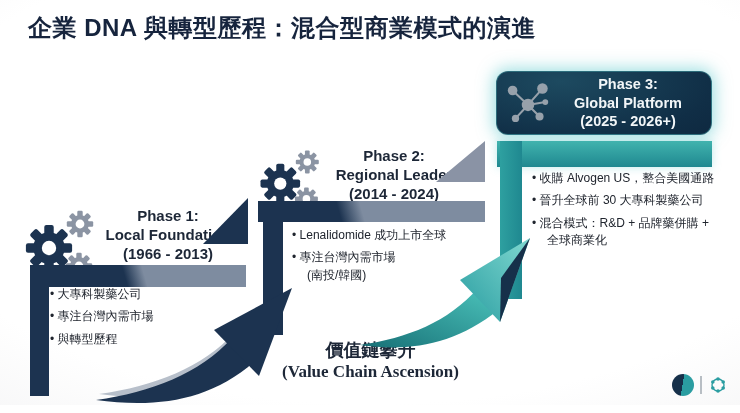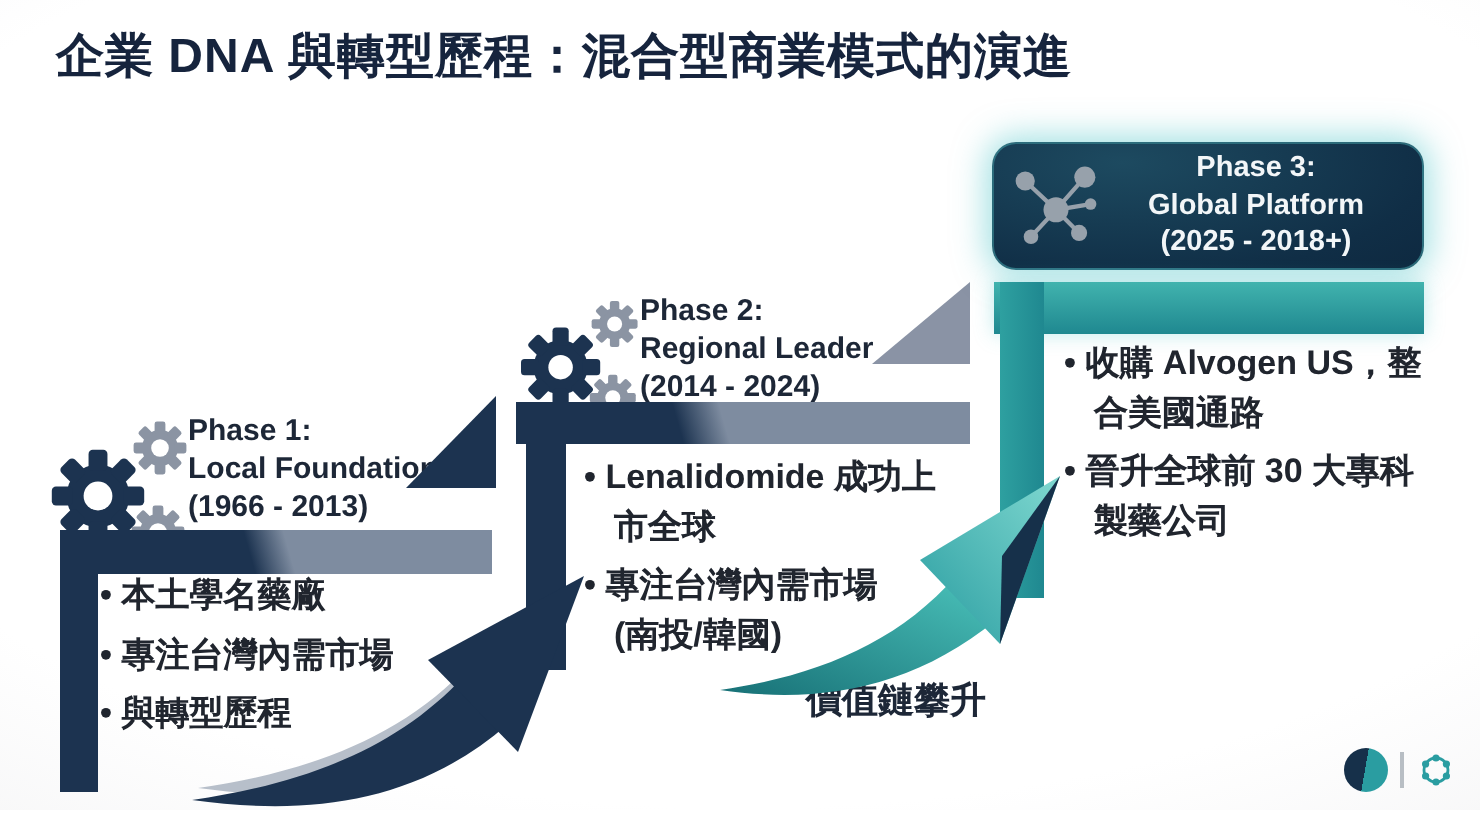--- a/index.html
+++ b/index.html
@@ -6,21 +6,21 @@
   .slide{
     position:relative;width:740px;height:405px;overflow:hidden;
     font-family:"Liberation Sans","DejaVu Sans",sans-serif;
     background:radial-gradient(115% 105% at 50% 42%, #ffffff 55%, #f4f4f5 80%, #e4e5e7 100%);
   }
   .abs{position:absolute;}
   .slide-title{
     left:28px;top:12px;font-size:24px;font-weight:800;color:#16243d;letter-spacing:.5px;white-space:nowrap;
   }
   
-  .ph-title{font-size:15px;font-weight:800;color:#1d2737;text-align:left;line-height:1.28;}
+  .ph-title{font-size:15px;font-weight:800;color:#1d2737;text-align:center;line-height:1.28;}
   .ph1-text{left:94px;top:206px;width:148px;}
   .ph2-text{left:320px;top:146px;width:148px;}
   .gears1{left:22px;top:202px;width:80px;height:84px;}
   .gears2{left:256px;top:142px;width:72px;height:76px;}
   
   .bar{position:absolute;}
   .bar1-top{left:30px;top:265px;width:216px;height:22px;
     background:linear-gradient(74deg,#1c3350 0%,#1c3350 44%,#7e8ca0 53%,#7e8ca0 100%);}
   .bar1-left{left:30px;top:265px;width:19px;height:131px;background:#1c3350;}
   .ramp1{left:203px;top:198px;width:45px;height:46px;background:#1c3350;
@@ -38,28 +38,28 @@
   
   .p3-box{left:496px;top:71px;width:216px;height:64px;border-radius:12px;
     background:radial-gradient(130% 170% at 30% 15%, #1d4a60 0%, #102e46 55%, #0b2238 100%);
     border:1px solid rgba(77,184,188,.45);
     box-shadow:0 0 16px 3px rgba(72,195,199,.5);
     display:flex;align-items:center;padding:0 8px 0 6px;box-sizing:border-box;}
   .p3-icon{width:50px;height:50px;flex:0 0 auto;}
   .p3-title{flex:1;text-align:center;font-size:14.5px;font-weight:800;color:#f2f6f8;line-height:1.28;}
   
   .bullets{position:absolute;margin:0;padding:0;list-style:none;
-    font-size:17px;font-weight:700;color:#20252e;line-height:1.45;}
+    font-size:12px;font-weight:400;color:#20252e;line-height:1.45;}
   .bullets li{padding-left:15px;text-indent:-15px;margin-bottom:5px;white-space:pre-line;}
   .bullets li::before{content:"• ";}
   .bullets1{left:50px;top:286px;width:198px;}
   .bullets2{left:292px;top:227px;width:184px;}
   .bullets3{left:532px;top:170px;width:192px;}
   
-  .vc-label{left:248px;top:338px;width:245px;text-align:right;color:#1d2737;font-weight:800;font-family:Liberation Serif, serif;}
+  .vc-label{left:248px;top:338px;width:245px;text-align:center;color:#1d2737;font-weight:800;font-family:Liberation Serif, serif;}
   .vc-zh{font-size:18px;}
   .vc-en{font-size:17px;}
   
   .arrow1{left:96px;top:278px;width:205px;height:133px;}
   .arrow2{left:360px;top:230px;width:172px;height:125px;}
   
   .logo{left:672px;top:374px;display:flex;align-items:center;gap:6px;}
   .logo-circle{width:22px;height:22px;border-radius:50%;
     background:linear-gradient(100deg,#16304a 48%,#2a9da1 48%);}
   .logo-div{width:2px;height:18px;background:#b8bec4;}
@@ -99,21 +99,21 @@
   </svg>
   <div class="abs ph-title ph1-text">
     <div>Phase 1:</div>
     <div>Local Foundation</div>
     <div>(1966 - 2013)</div>
   </div>
   <div class="bar bar1-top"></div>
   <div class="bar bar1-left"></div>
   <div class="bar ramp1"></div>
   <ul class="bullets bullets1">
-    <li>本土學名藥廠</li>
+    <li>大專科製藥公司</li>
     <li>專注台灣內需市場</li>
     <li>與轉型歷程</li>
   </ul>
 
   <svg class="abs gears2" viewBox="0 0 80 84">
     <use href="#gear" transform="translate(27,46) scale(1.0)" fill="#1c3350"></use>
     <circle cx="27" cy="46" r="6.8" fill="#fff"></circle>
     <use href="#gear" transform="translate(57,22) scale(0.58)" fill="#8b94a3"></use>
     <circle cx="57" cy="22" r="4.2" fill="#fff"></circle>
     <use href="#gear" transform="translate(56,63) scale(0.58)" fill="#8b94a3"></use>
@@ -128,47 +128,49 @@
   <div class="bar bar2-left"></div>
   <div class="bar ramp2"></div>
   <ul class="bullets bullets2">
     <li>Lenalidomide 成功上市全球</li>
     <li>專注台灣內需市場
 (南投/韓國)</li>
   </ul>
 
   <div class="abs vc-label">
     <div class="vc-zh">價值鏈攀升</div>
+    <div class="vc-en">(Value Chain Ascension)</div>
   </div>
 
   <div class="abs p3-box">
     <svg class="p3-icon" viewBox="0 0 52 52">
       <g stroke="#97a1ab" stroke-width="2.2" fill="none">
         <path d="M26 28 L10 13 M26 28 L41 11 M26 28 L13 42 M26 28 L38 40 M26 28 L44 25"></path>
       </g>
       <g fill="#97a1ab">
         <circle cx="26" cy="28" r="6.5"></circle>
           <circle cx="10" cy="13" r="5"></circle>
         <circle cx="41" cy="11" r="5.5"></circle>
           <circle cx="13" cy="42" r="3.8"></circle>
         <circle cx="38" cy="40" r="4.2"></circle>
           <circle cx="44" cy="25" r="3"></circle>
       </g>
     </svg>
     <div class="p3-title">
       <div>Phase 3:</div>
       <div>Global Platform</div>
-      <div>(2025 - 2018+)</div>
+      <div>(2025 - 2026+)</div>
     </div>
   </div>
   <div class="bar bar3-top"></div>
   <div class="bar bar3-left"></div>
   <ul class="bullets bullets3">
     <li>收購 Alvogen US，整合美國通路</li>
     <li>晉升全球前 30 大專科製藥公司</li>
+    <li>混合模式：R&amp;D + 品牌藥併購 + 全球商業化</li>
   </ul>
 
   <svg class="abs arrow1" viewBox="0 0 205 133">
     <path d="M0,122 C56,114 103,96 136,60 L158,84 C112,124 58,130 0,122 Z" fill="#b7bfca" transform="translate(3,-6)"></path>
     <path d="M0,122 C56,114 103,96 136,60 L158,84 C112,124 58,130 0,122 Z" fill="#1c3350"></path>
     <polygon points="118,52 196,10 163,98" fill="#1c3350"></polygon>
   </svg>
   <svg class="abs arrow2" viewBox="0 0 172 125">
     <defs>
       <linearGradient id="tg1" x1="0" y1="1" x2="1" y2="0">

